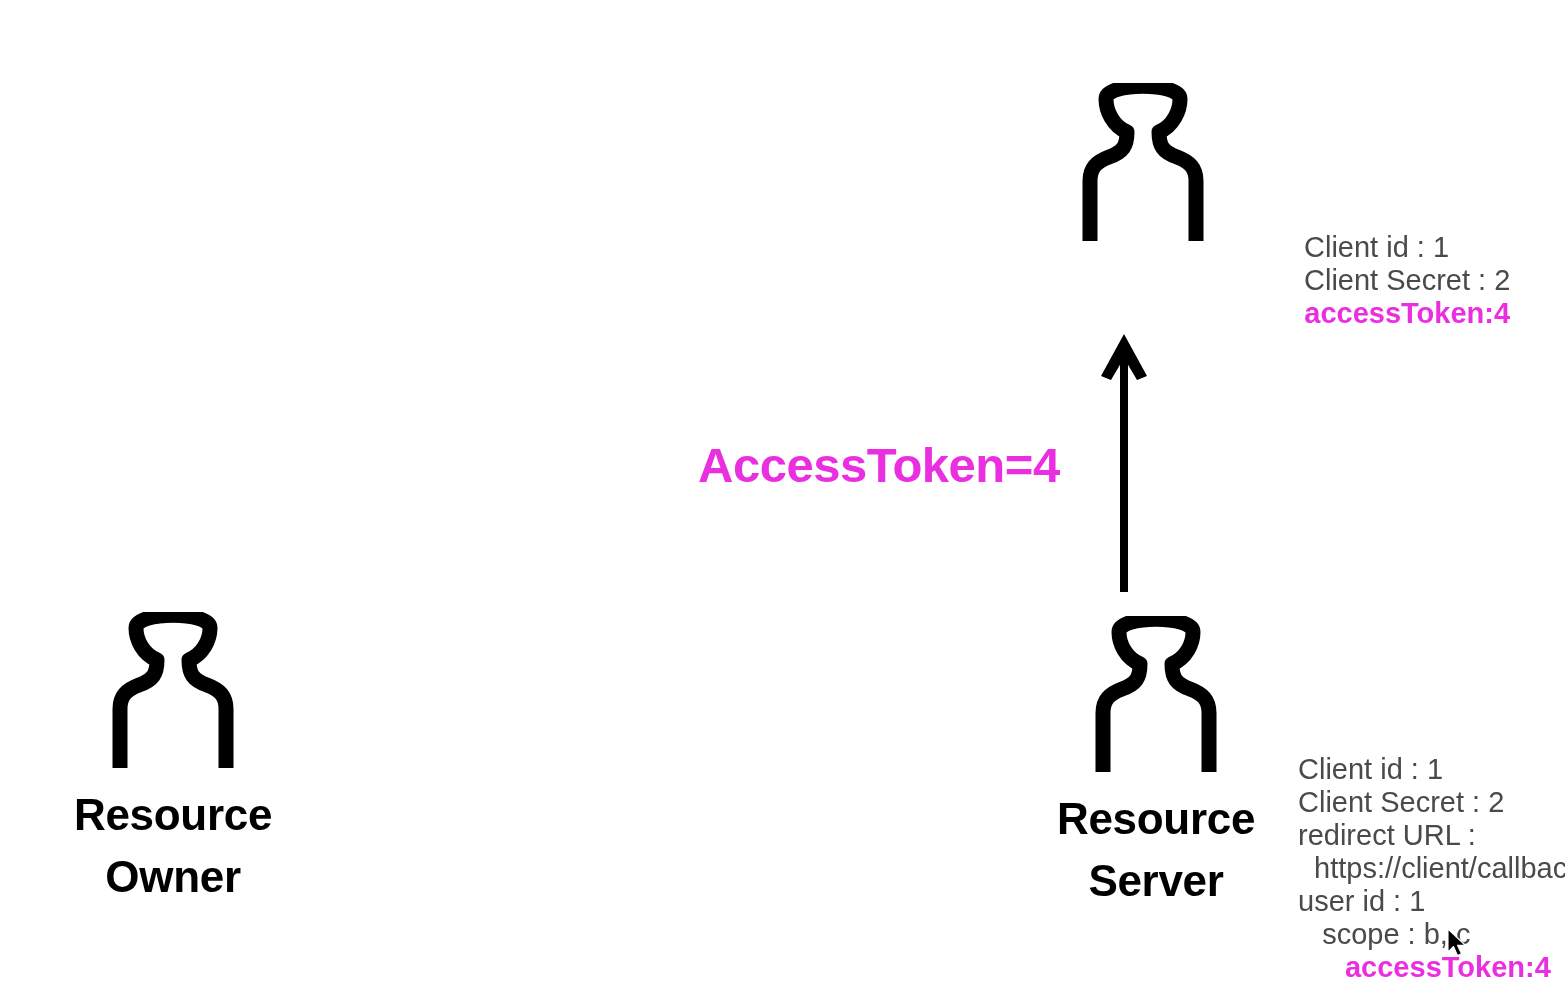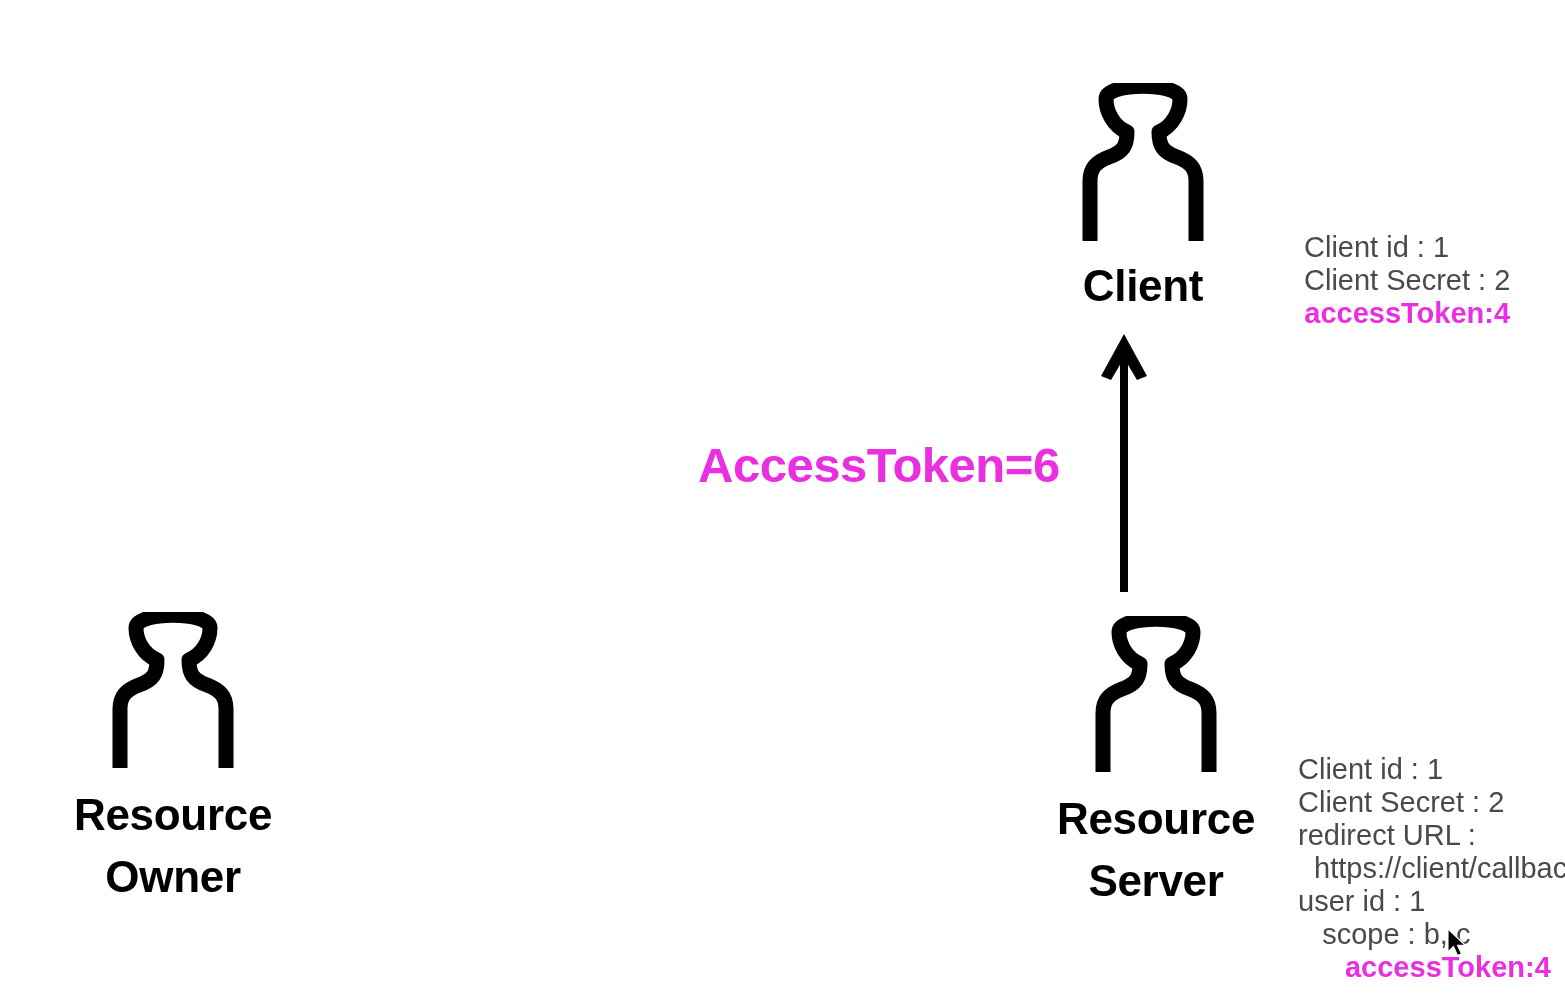--- a/index.html
+++ b/index.html
@@ -110,21 +110,20 @@
                  C 8 85 14 79 27 74
                  C 41 69 45 63 45 49
                  C 31 43 24 28 24 16
                  C 24 -1 98 -1 98 16
                  C 98 28 91 43 77 49
                  C 77 63 81 69 95 74
                  C 108 79 114 85 114 98
                  L 114 158" fill="none" stroke="#000000" stroke-width="15" stroke-linecap="butt" stroke-linejoin="round"></path>
       </svg>
     </span>
-    <div class="actor-label" style="top: 172px; font-size: 44px; line-height: 62px; color: rgb(0, 0, 0);">Client</div>
   </div>
 
   <div class="actor" id="actor-2" style="left: 1095px; top: 616px; width: 122px; height: 296px;">
     <span class="actor-icon">
       <svg width="122" height="156" viewBox="0 0 122 156" xmlns="http://www.w3.org/2000/svg">
         <path d="M 8 156
                  L 8 97
                  C 8 84 14 78 27 73
                  C 41 68 45 62 45 48
                  C 31 42 24 28 24 16
@@ -141,21 +140,21 @@
 
   <div class="flow-arrow" id="arrow-0" style="left: 1099px; top: 332px; width: 50px; height: 260px;">
     <svg width="50" height="260" viewBox="0 0 50 260" xmlns="http://www.w3.org/2000/svg">
 
       <rect x="21" y="16" width="8" height="244" fill="#000000"></rect>
 
       <path d="M 25 2 L 48 44 L 38 48 L 25 26 L 12 48 L 2 44 Z" fill="#000000"></path>
     </svg>
   </div>
 
-  <div class="flow-label" id="flow-label" style="left: 698px; top: 437px; font-size: 49px; color: rgb(234, 47, 224);">AccessToken=6</div>
+  <div class="flow-label" id="flow-label" style="left: 698px; top: 437px; font-size: 49px; color: rgb(234, 47, 224);">AccessToken=4</div>
 
   <div class="info-block" id="info-0" style="left: 1304px; top: 231px;"><span class="info-line" style="color: rgb(74, 74, 74);">Client id : 1</span><span class="info-line" style="color: rgb(74, 74, 74);">Client Secret : 2</span><span class="info-line token" style="color: rgb(234, 47, 224);">accessToken:4</span></div>
   <div class="info-block" id="info-1" style="left: 1298px; top: 753px;"><span class="info-line" style="color: rgb(74, 74, 74);">Client id : 1</span><span class="info-line" style="color: rgb(74, 74, 74);">Client Secret : 2</span><span class="info-line" style="color: rgb(74, 74, 74);">redirect URL :</span><span class="info-line" style="color: rgb(74, 74, 74);">  https://client/callback</span><span class="info-line" style="color: rgb(74, 74, 74);">user id : 1</span><span class="info-line" style="color: rgb(74, 74, 74);">   scope : b, c</span><span class="info-line token" style="color: rgb(234, 47, 224);">  accessToken:4</span></div>
 
   <span class="mouse-cursor" id="cursor" style="left: 1447px; top: 928px;">
     <svg width="22" height="32" viewBox="0 0 22 32" xmlns="http://www.w3.org/2000/svg">
       <path d="M 1 1 L 1 24 L 6.5 18.5 L 10.5 27.5 L 14.5 25.8 L 10.5 17.2 L 18 17 Z" fill="#000000" stroke="#ffffff" stroke-width="1.1" stroke-linejoin="round"></path>
     </svg>
   </span>
 

